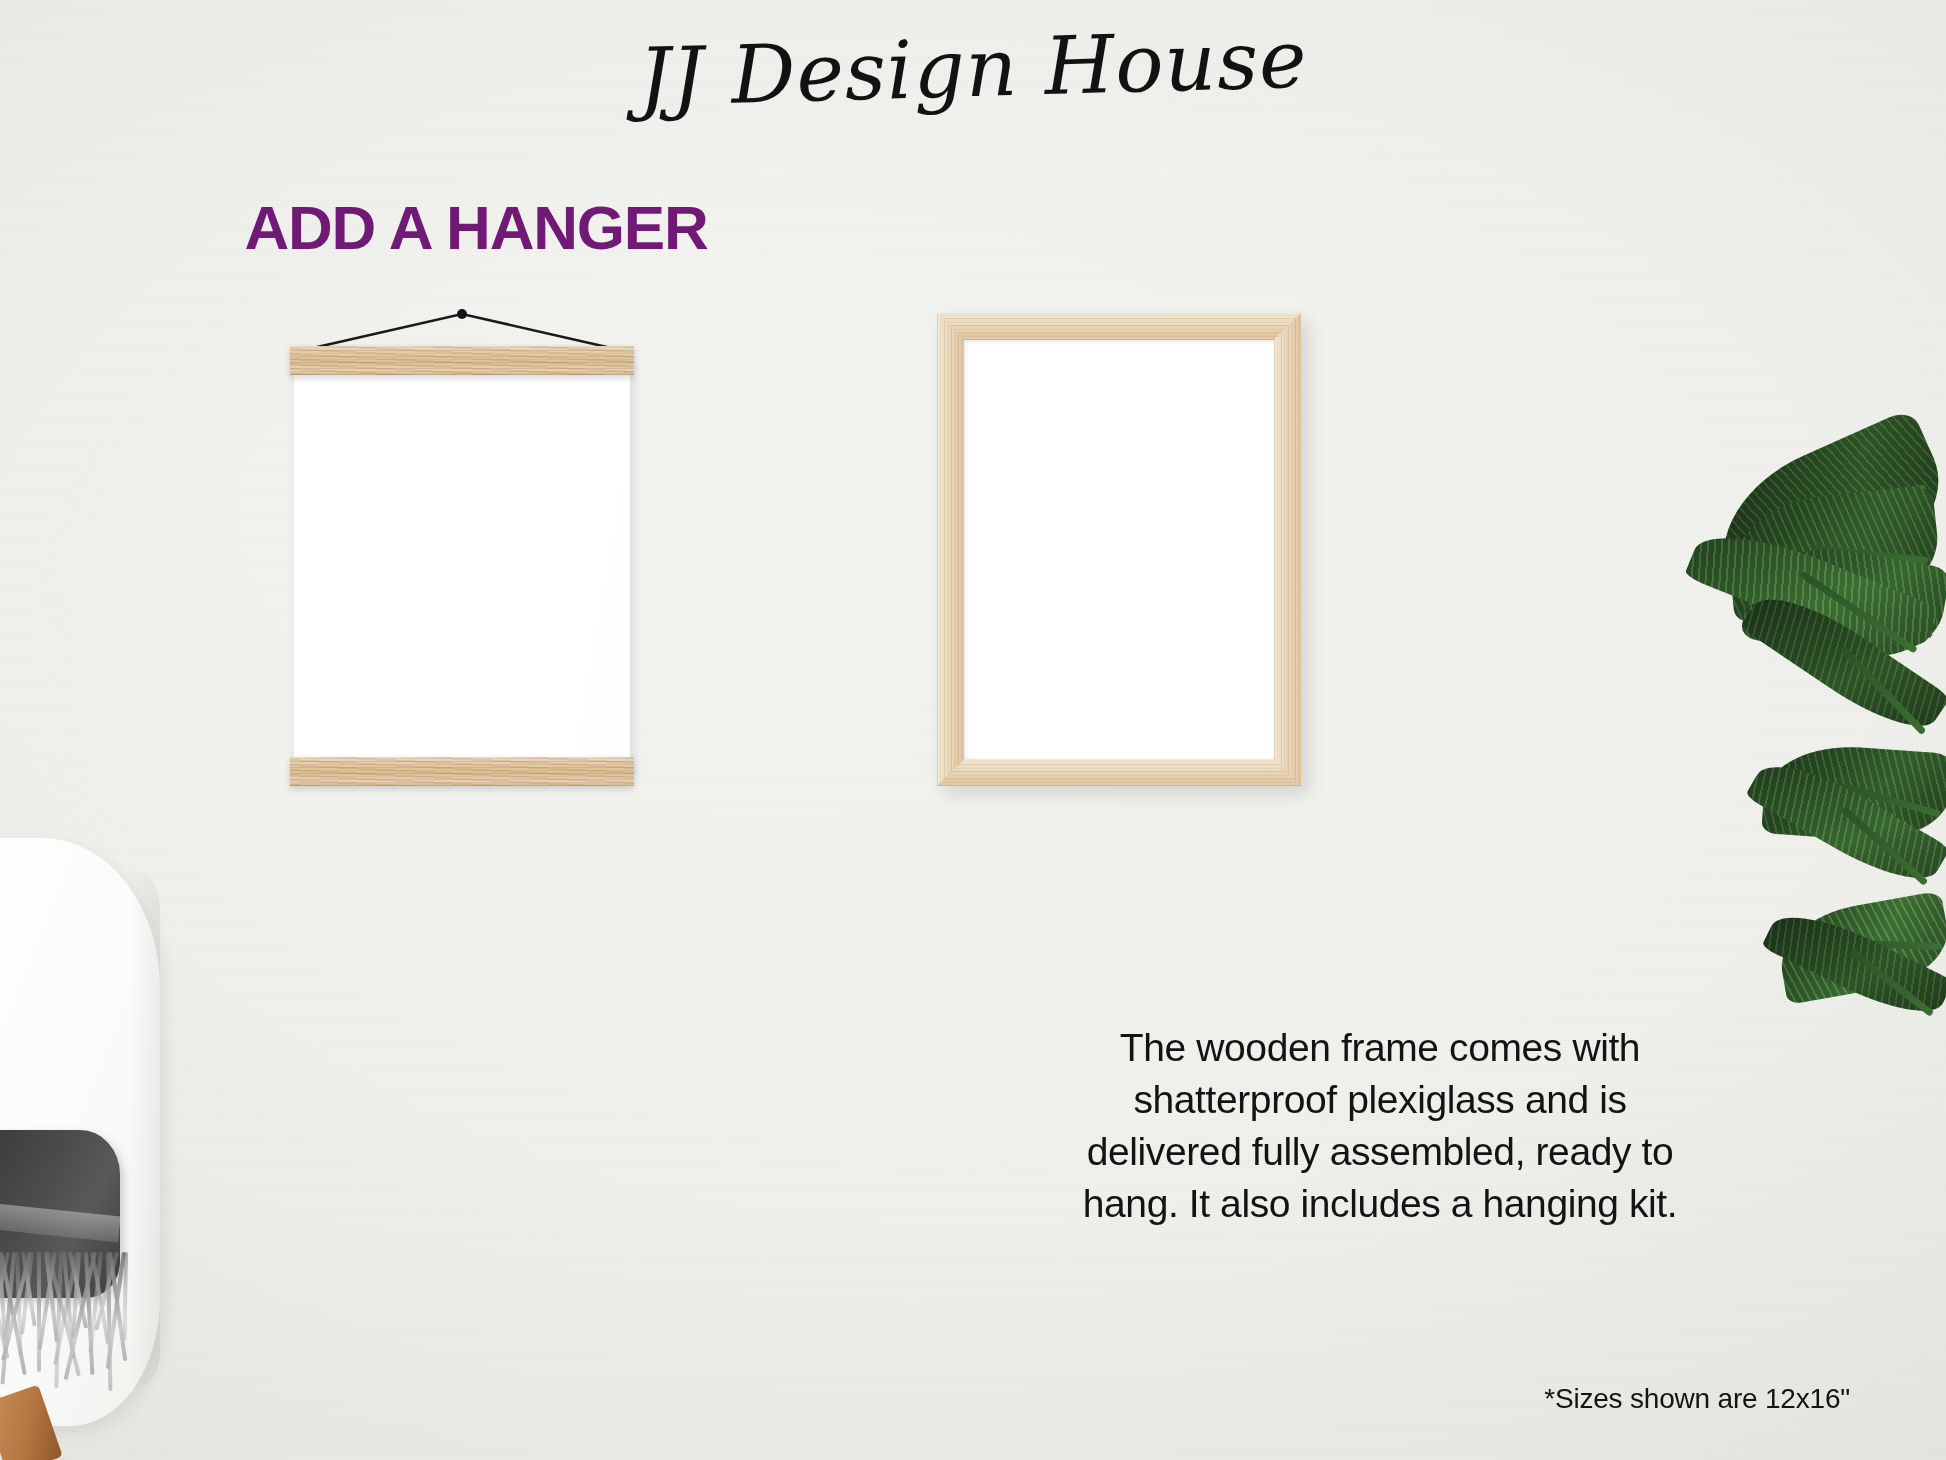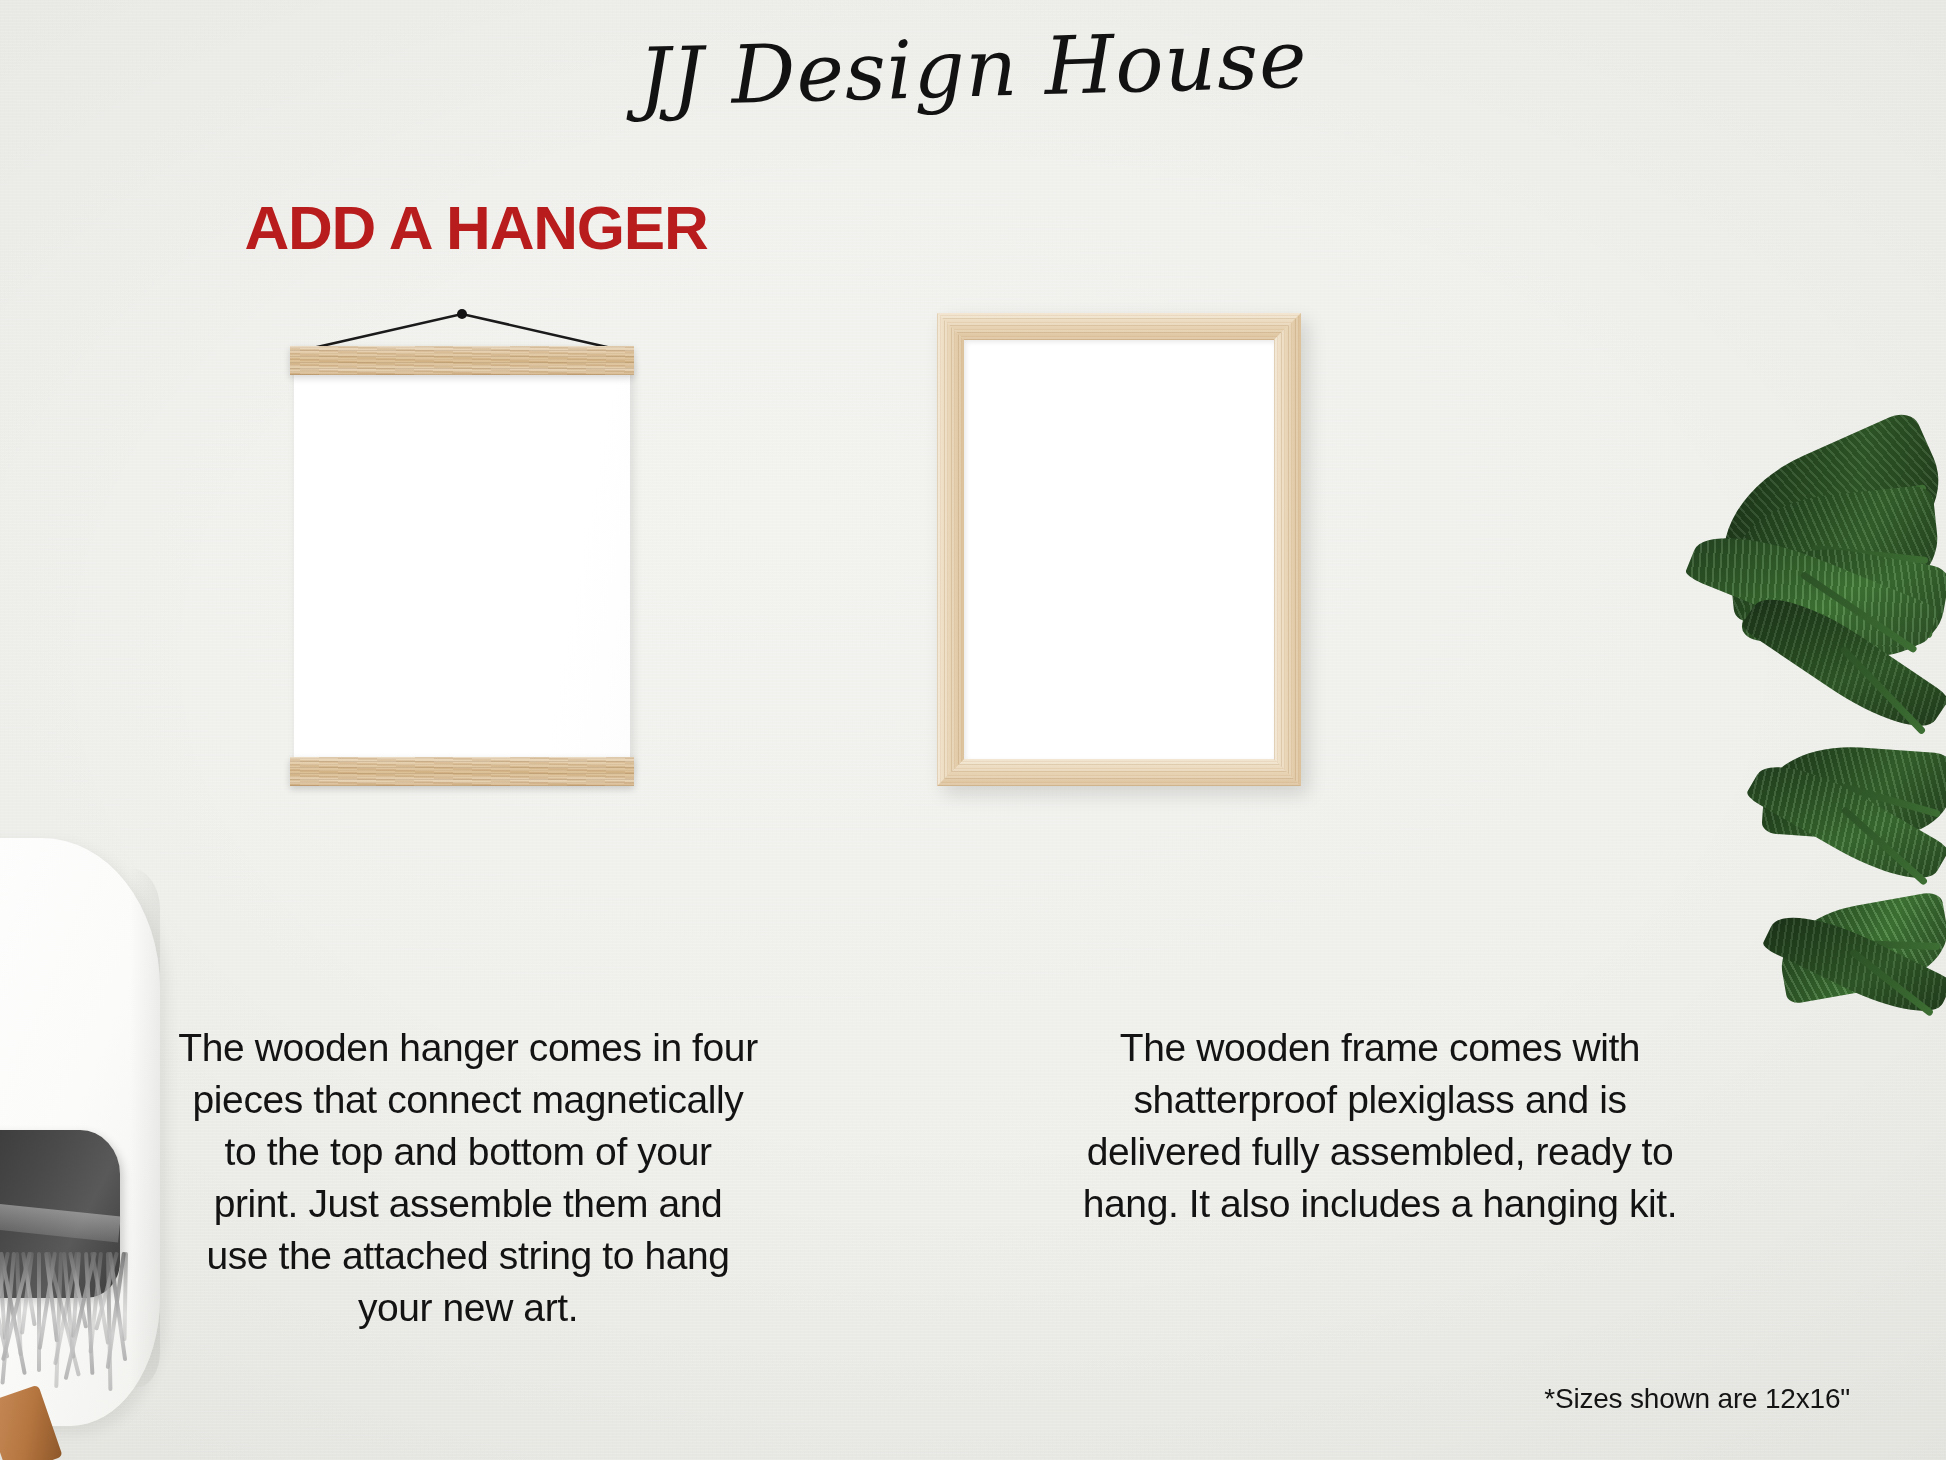--- a/index.html
+++ b/index.html
@@ -52,21 +52,21 @@
     transform: rotate(-1.6deg);
     white-space: nowrap;
   }
 
   
   .heading {
     position: absolute;
     font-weight: bold;
     font-size: 62px;
     letter-spacing: -1.2px;
-    color: #b91c1c;
+    color: #701a75;
     white-space: nowrap;
     text-align: center;
   }
   #heading-hanger { left: 96px;  width: 760px; top: 192px; }
   #heading-frame  { left: 860px; width: 760px; top: 192px; }
 
   
   .hanger-unit {
     position: absolute;
     left: 290px;
@@ -371,18 +371,17 @@
 
   <div class="frame-unit">
     <div class="frame-wood"></div>
     <div class="frame-side fs-top"></div>
     <div class="frame-side fs-bottom"></div>
     <div class="frame-side vert fs-left"></div>
     <div class="frame-side vert fs-right"></div>
     <div class="frame-mat"></div>
   </div>
 
-  <div class="copy" id="copy-hanger">The wooden hanger comes in four pieces that connect magnetically to the top and bottom of your print. Just assemble them and use the attached string to hang your new art.</div>
   <div class="copy" id="copy-frame">The wooden frame comes with shatterproof plexiglass and is delivered fully assembled, ready to hang. It also includes a hanging kit.</div>
 
   <div class="note">*Sizes shown are 12x16"</div>
 
 </div>
 
 </body></html>

